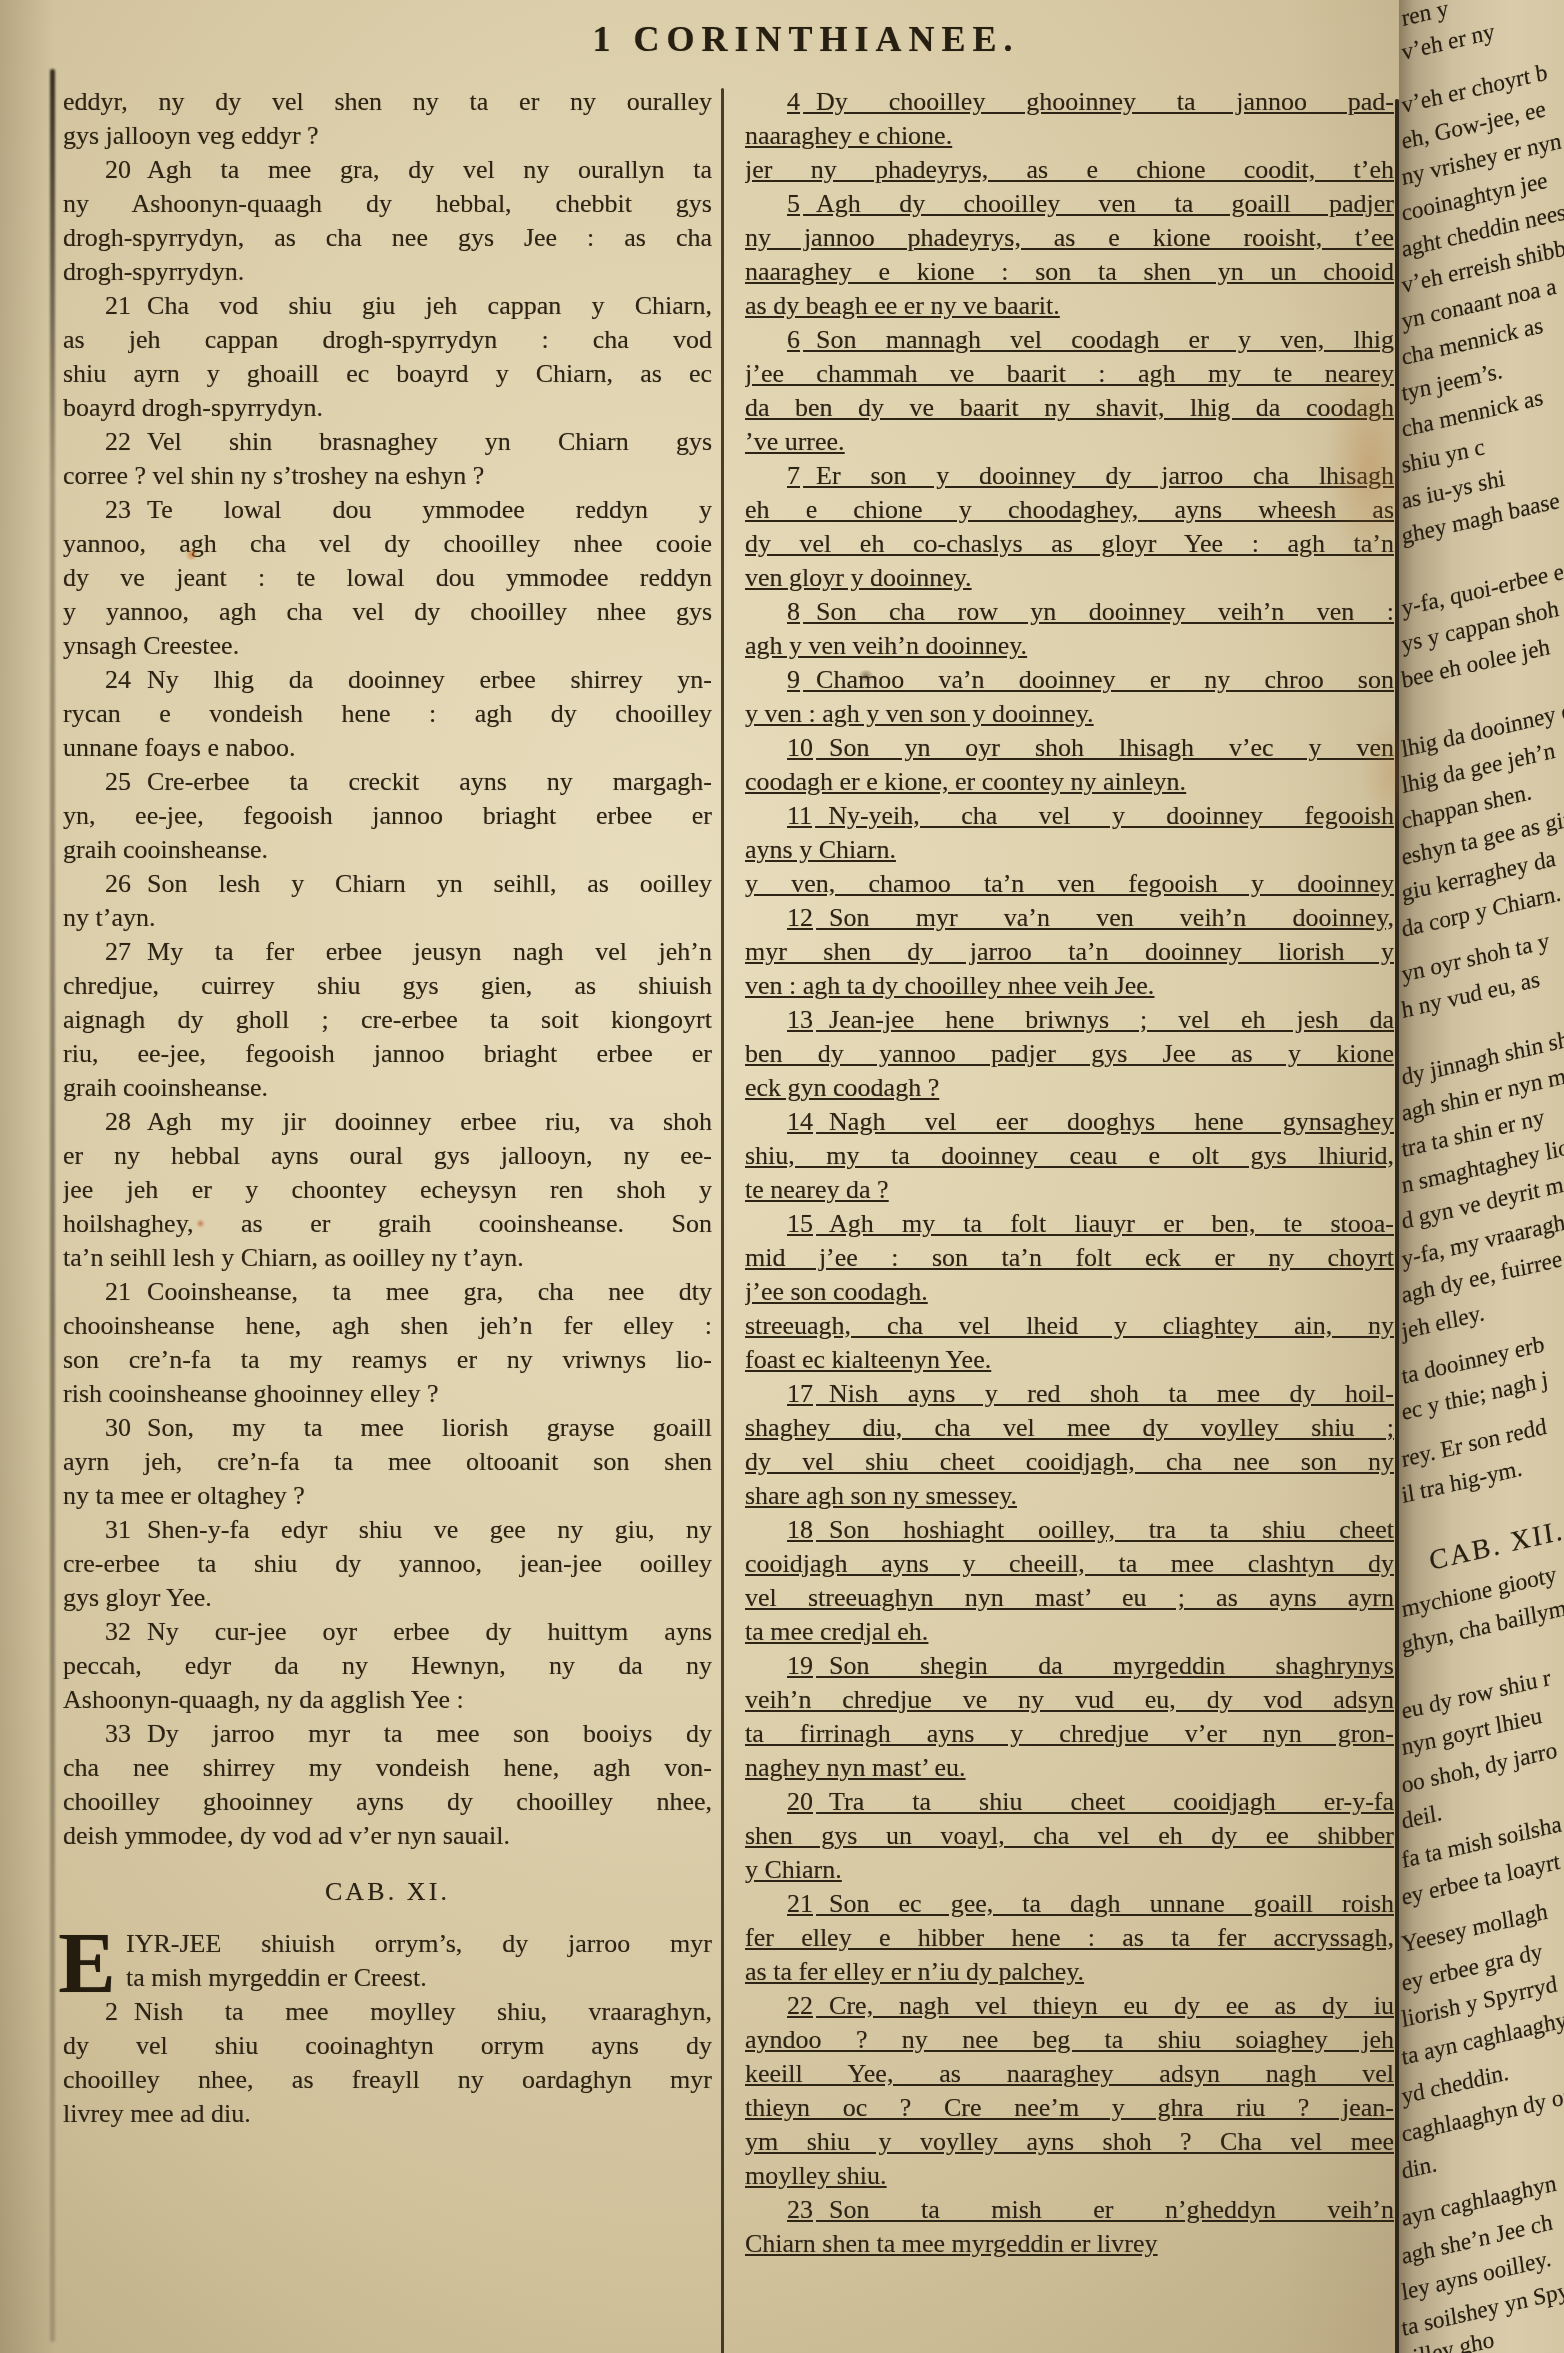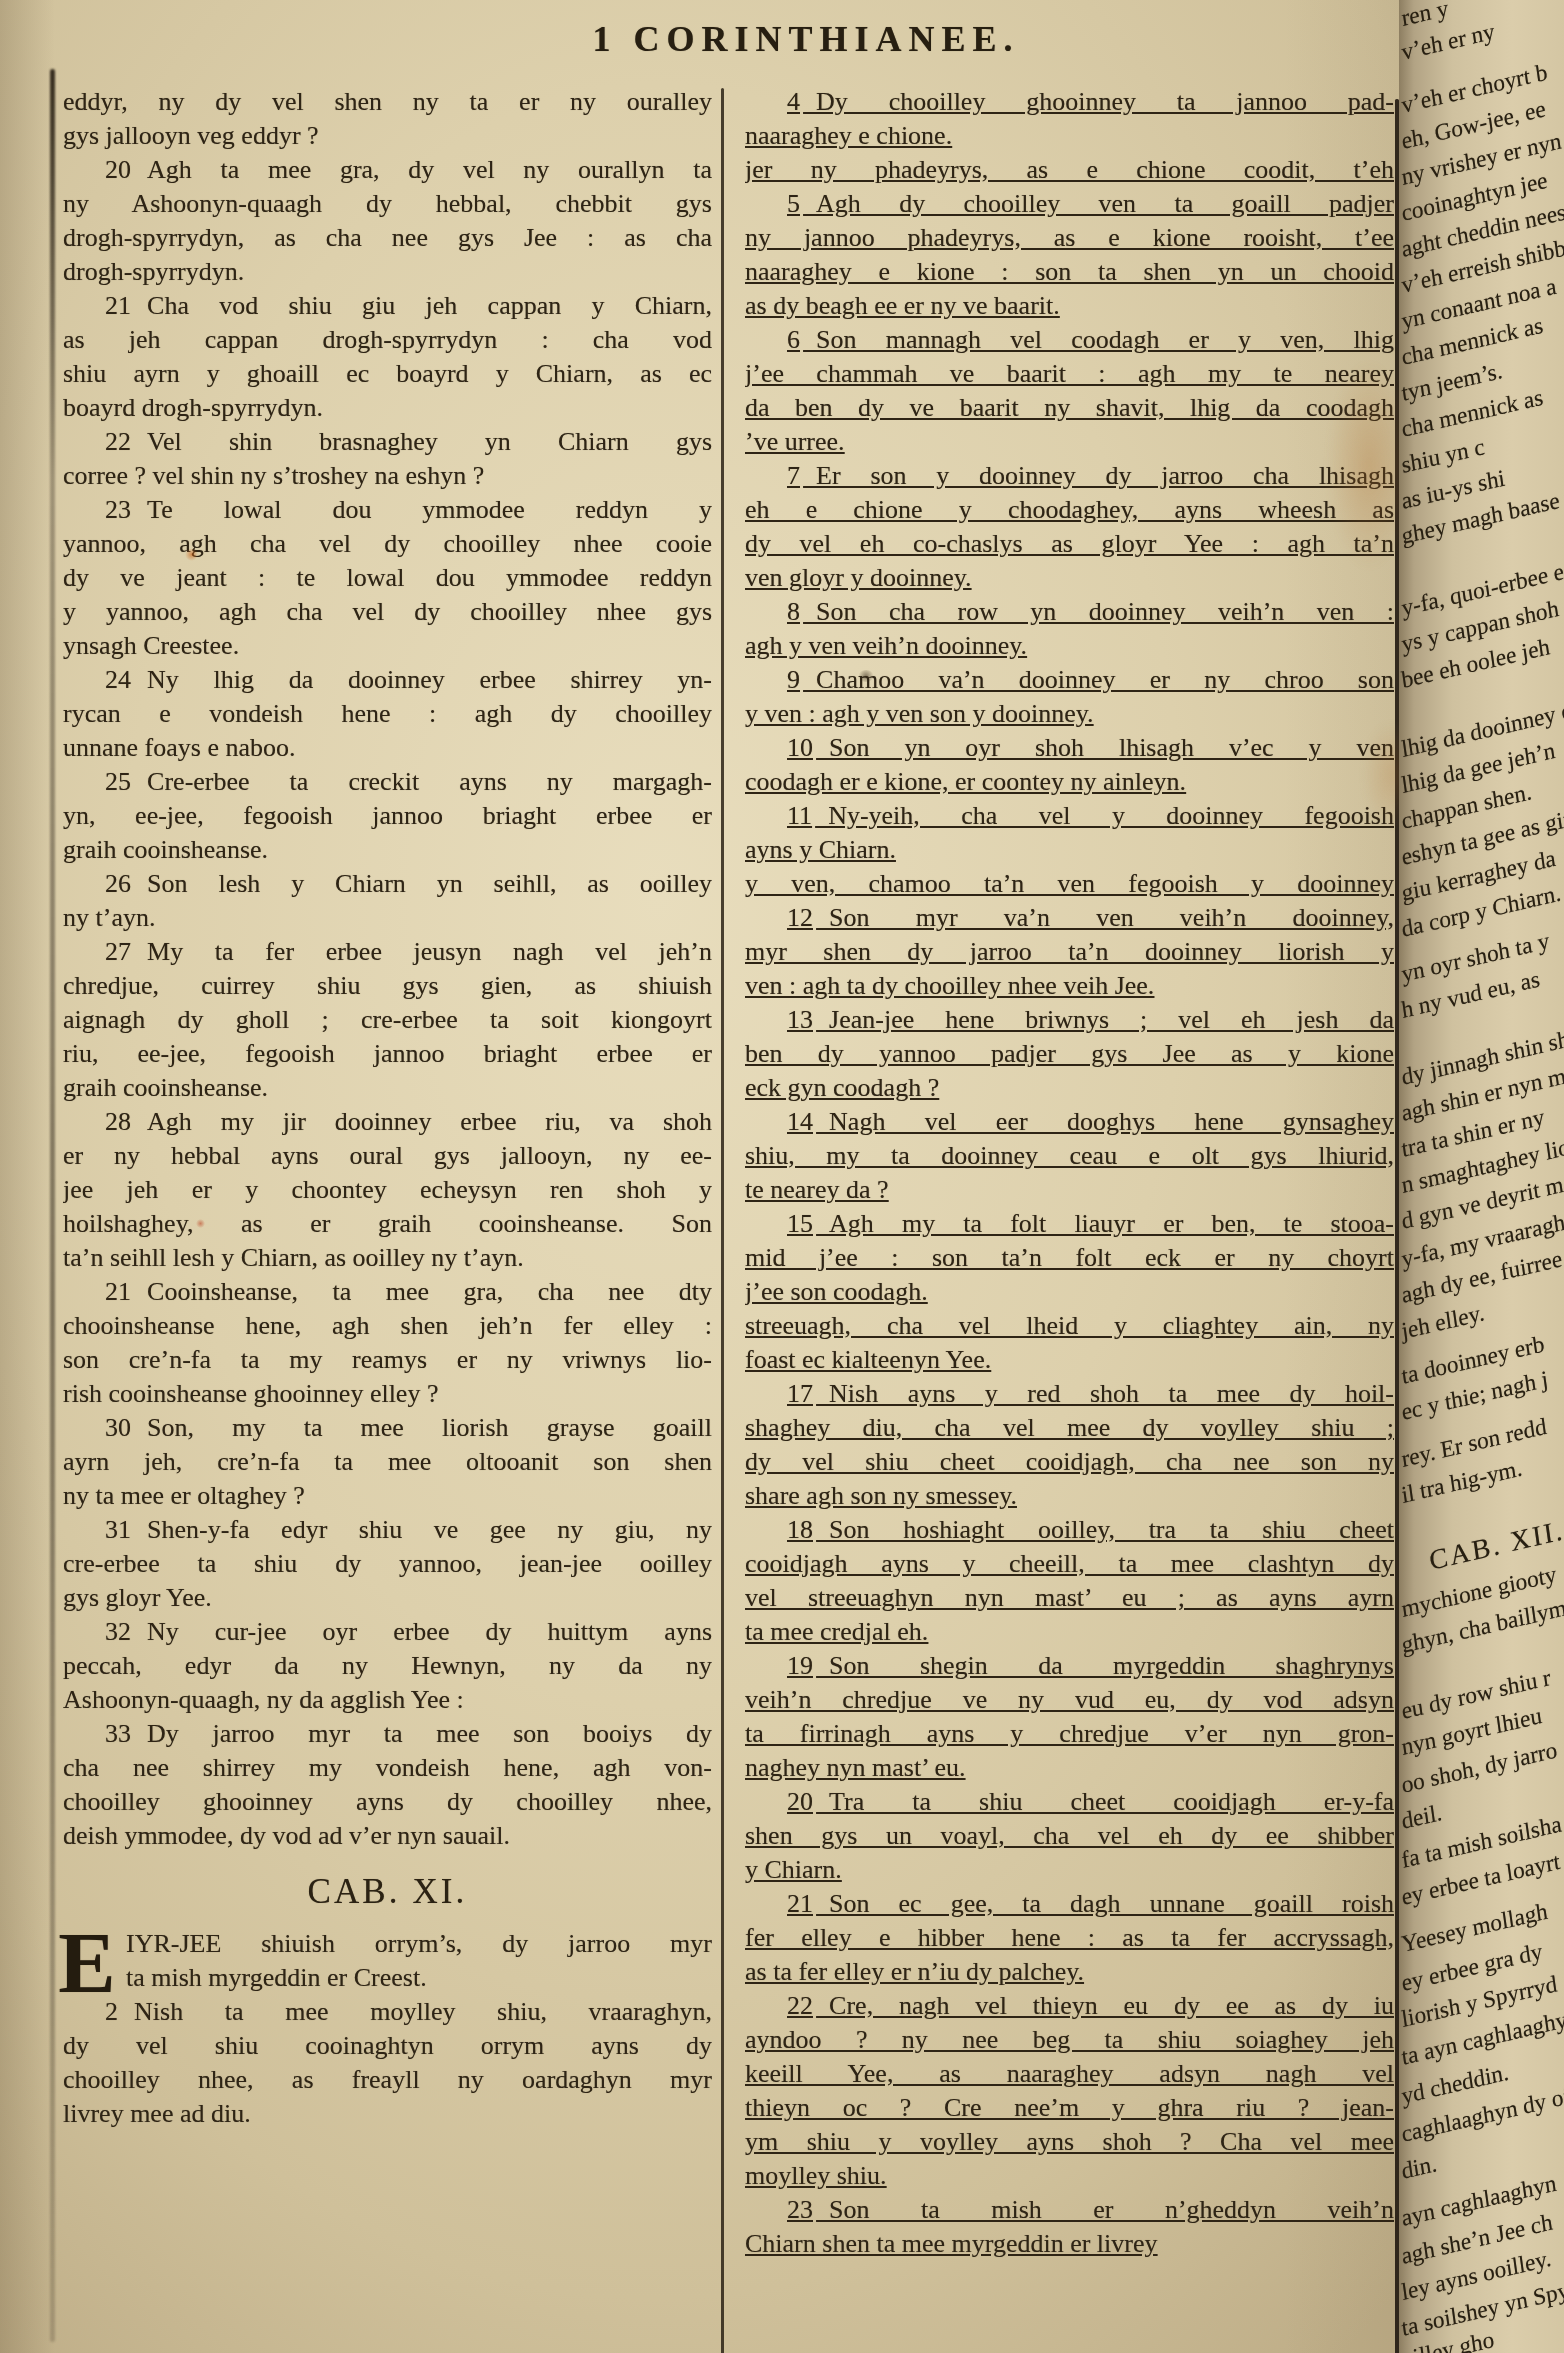--- a/index.html
+++ b/index.html
@@ -43,21 +43,21 @@
   #col-left{left:63px;}
   #col-right{left:745px;text-decoration:underline;}
   .line{
     height:34px;line-height:34px;overflow:hidden;
     text-align:justify;text-align-last:justify;
   }
   .line.last{text-align-last:left;}
   .line.ind{padding-left:42px;}
   .vnum{margin-right:3.1px;}
   .chap-head{
-    text-align:center;font-size:35px;line-height:39px;
+    text-align:center;font-size:26px;line-height:39px;
     letter-spacing:3.1px;margin:19px 0 15.6px 0;color:#2b2213;
     text-align-last:center;
   }
   .verse{position:relative;}
   .verse.drop .line{padding-left:63px;}
   .dropcap{
     position:absolute;left:-4.7px;top:1.6px;
     font-size:86px;line-height:70px;font-weight:bold;color:#241c0f;
   }
   

